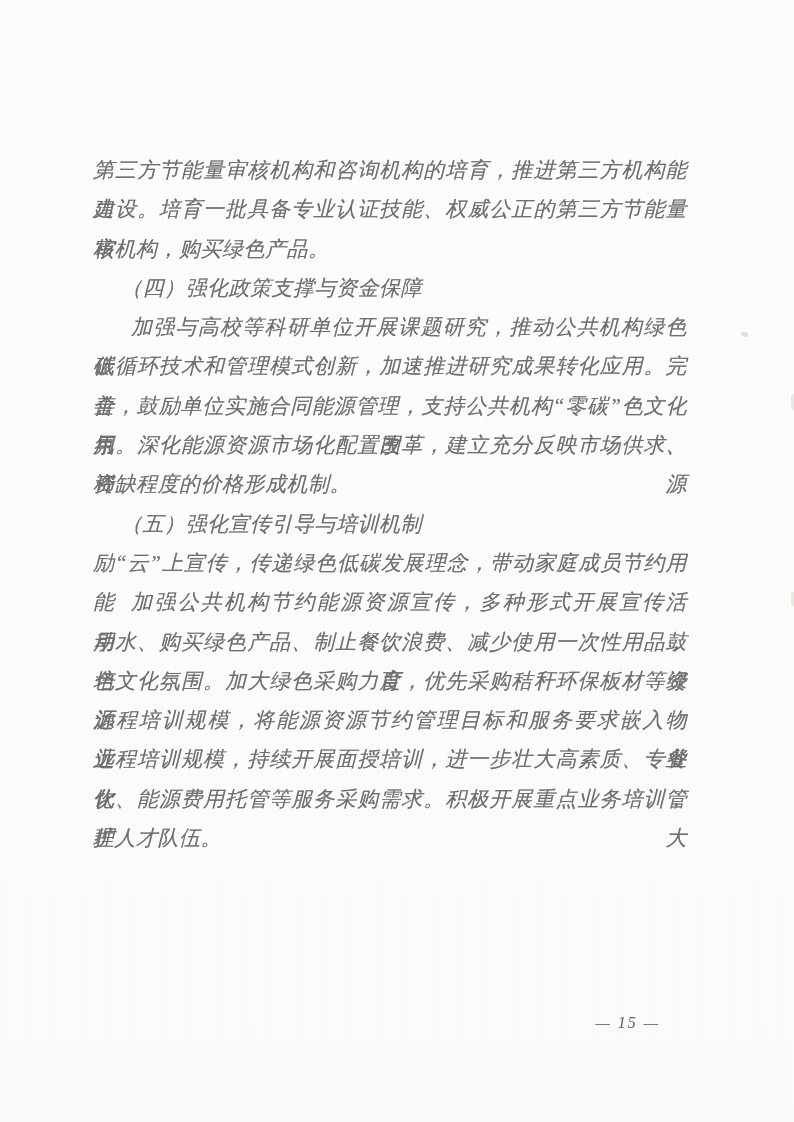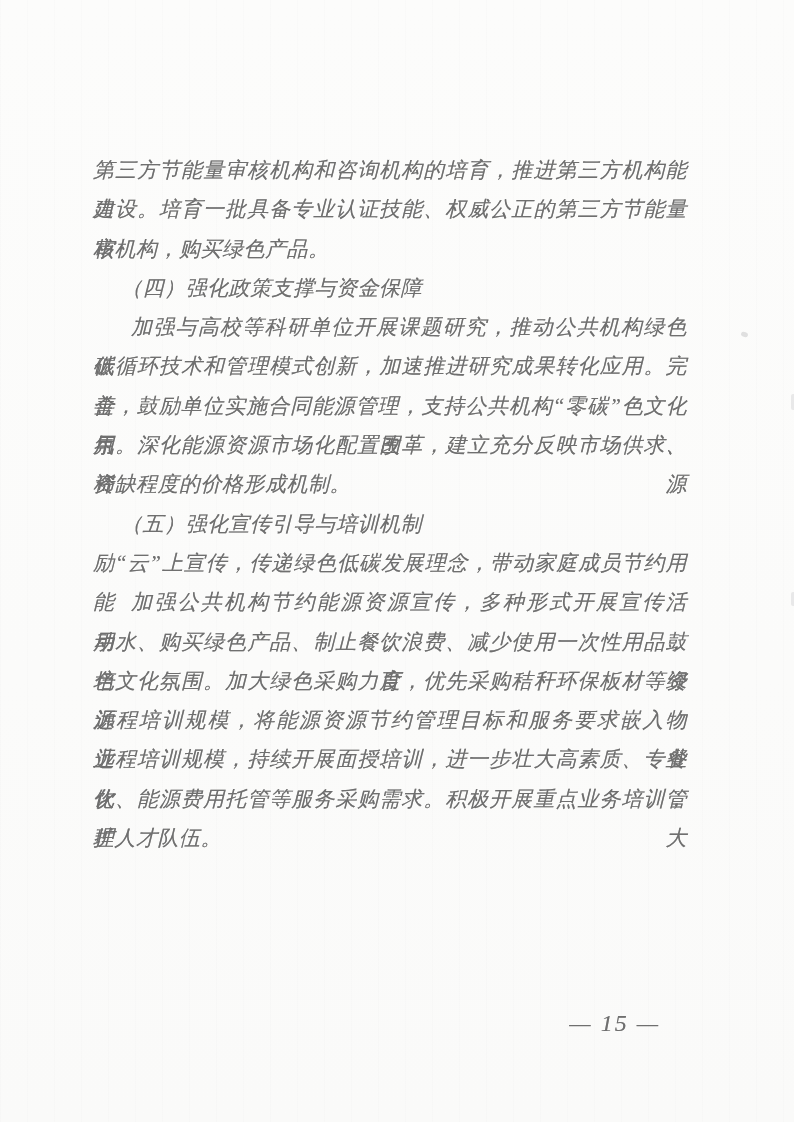--- a/index.html
+++ b/index.html
@@ -50,21 +50,21 @@
   }
   .line.heading {
     text-indent: 28px;
   }
   .footer {
     position: absolute;
     top: 1010px;
     right: 134px;
     height: 26px;
     line-height: 26px;
-    font-size: 24px;
+    font-size: 16px;
     color: #6f6f6f;
     letter-spacing: 2px;
     text-shadow: 0 0 0.5px rgba(110,110,110,0.5);
   }
   .scan-artifact {
     position: absolute;
     left: 741px;
     top: 332px;
     width: 7px;
     height: 5px;

